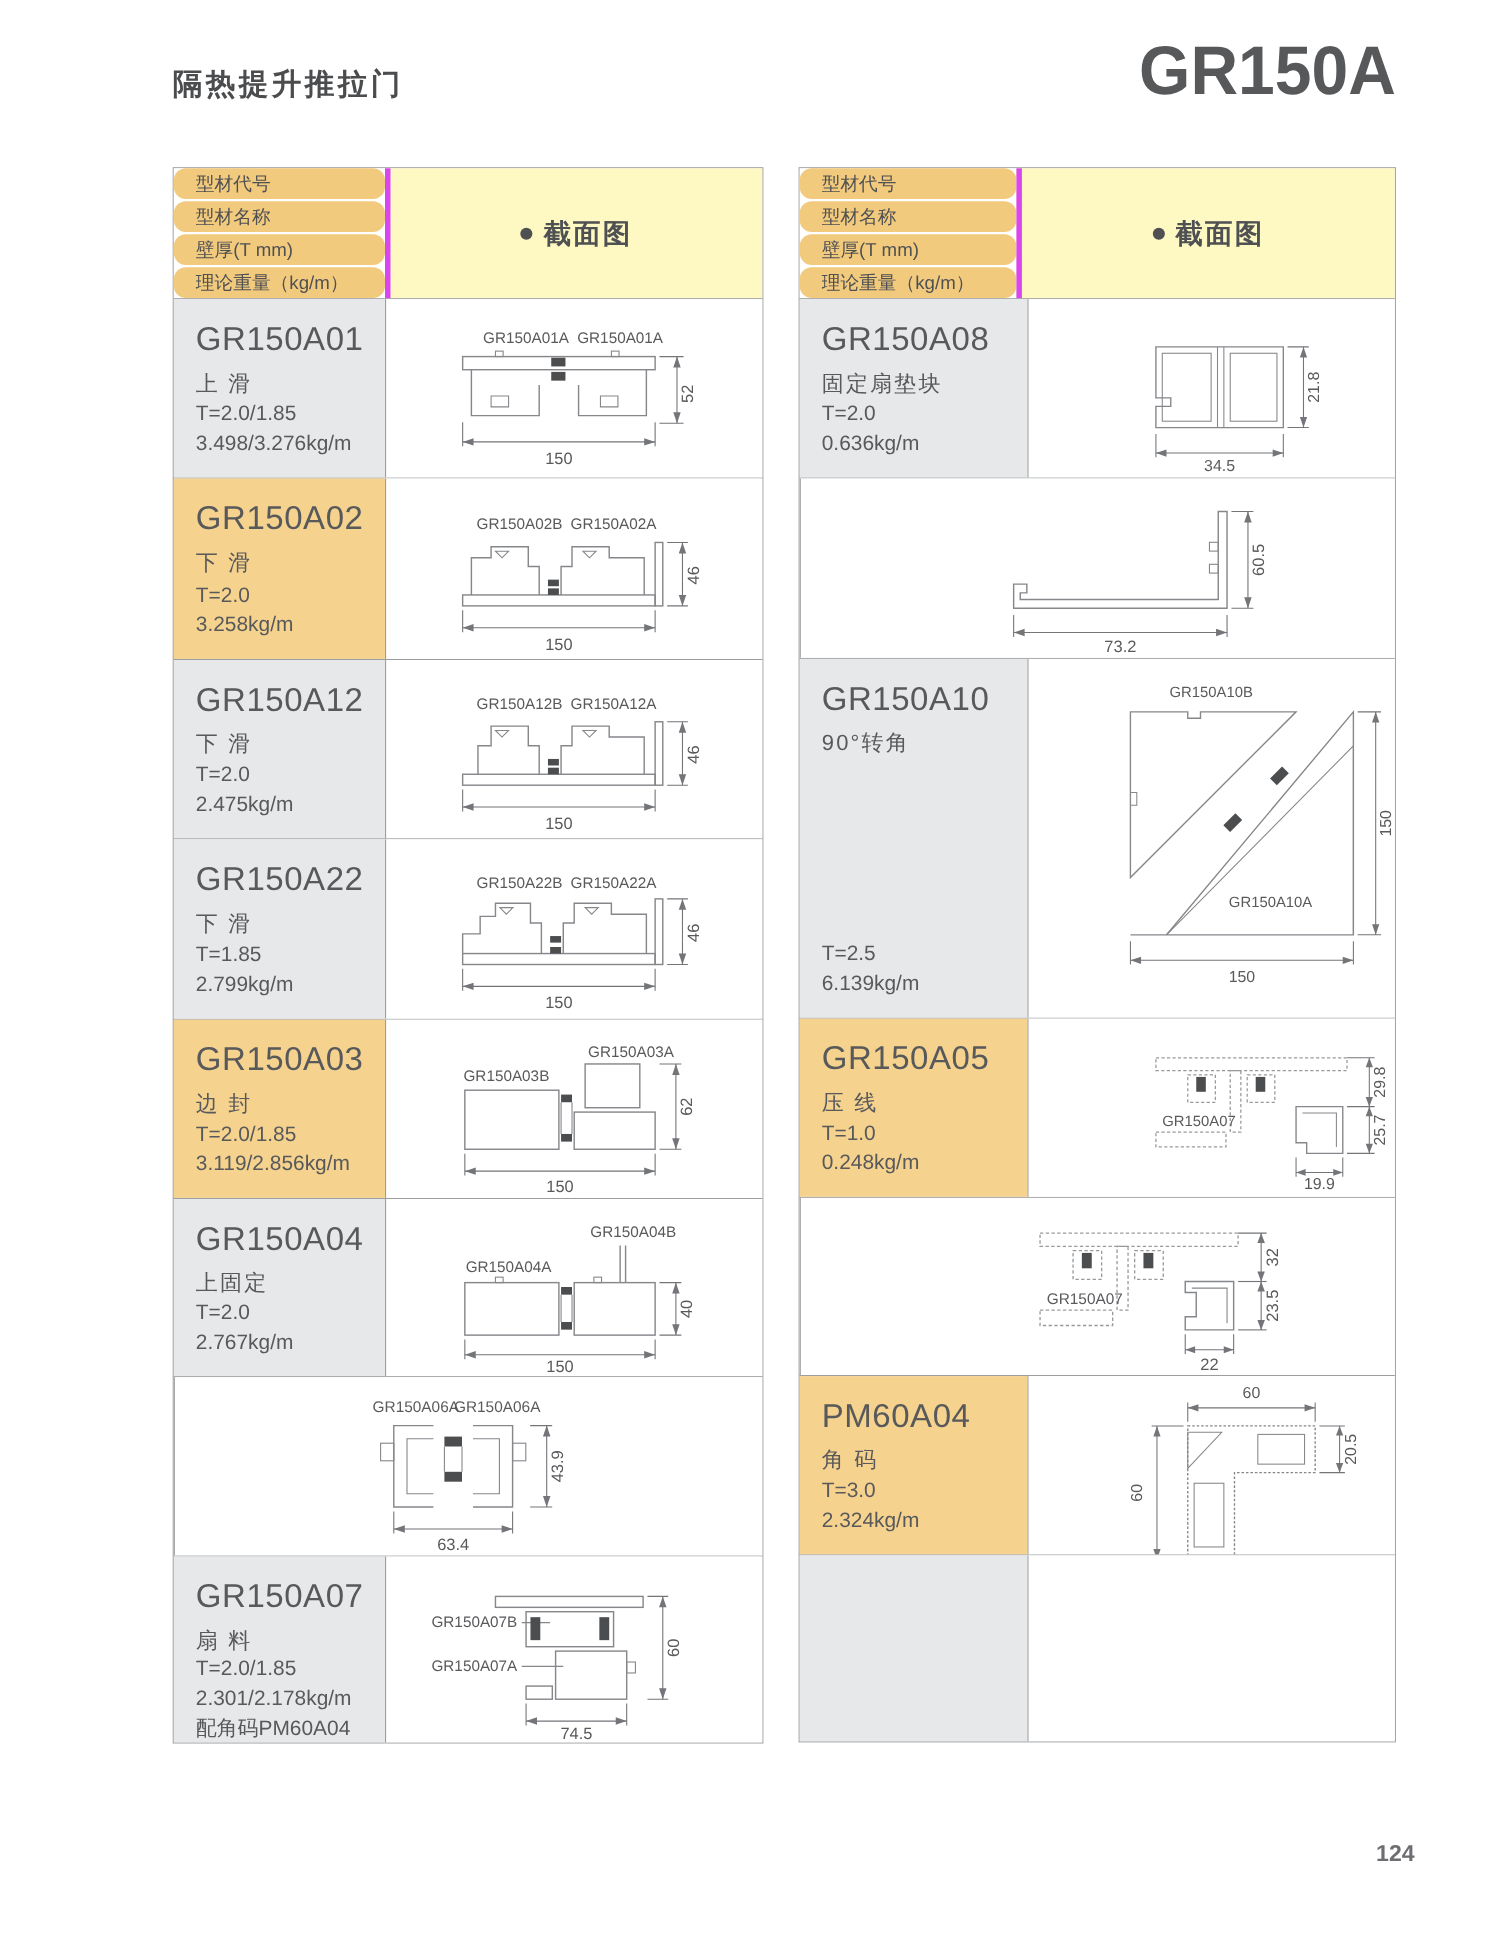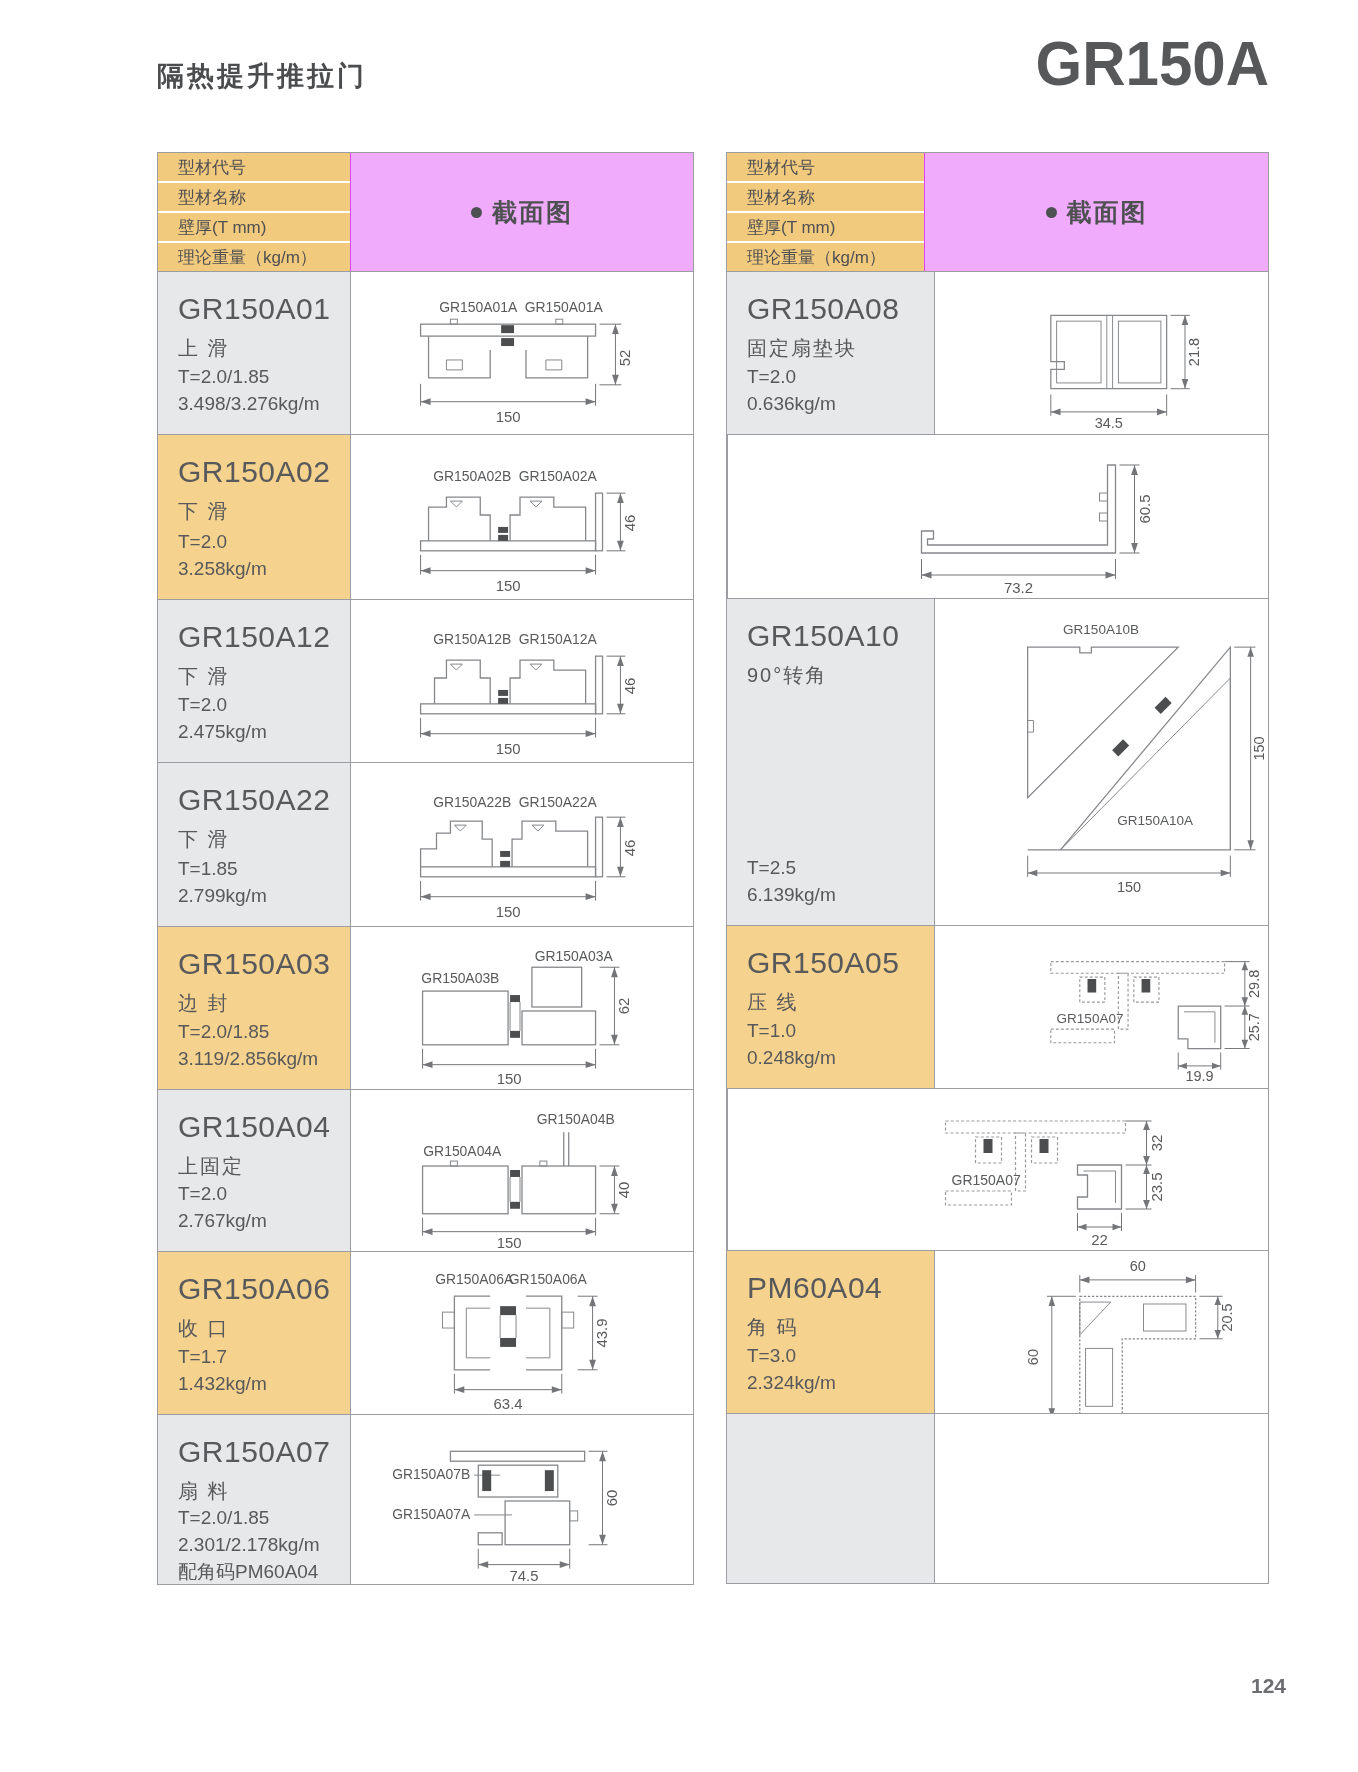--- a/index.html
+++ b/index.html
@@ -12,22 +12,22 @@
   .pageno{position:absolute;right:72px;top:1674px;font-size:21px;font-weight:700;color:#6d6e71;}
 
   .ptable{position:absolute;top:152px;border:1px solid #9b9da0;background:#fff;box-sizing:border-box;}
   .t-left{left:157px;width:537px;}
   .t-right{left:726px;width:543px;}
 
   .thead{display:flex;height:118px;}
   .hlab{width:192px;display:grid;grid-template-rows:repeat(4,1fr);row-gap:2px;background:#fff;}
   .t-right .hlab{width:197px;}
   .hcell{background:#f2ca7e;display:flex;align-items:center;padding-left:20px;
-         font-size:17px;color:#4f5052;}
-  .hsec{flex:1;background:#f0abfc;border-left:1px solid #d946ef;display:flex;
+         font-size:17px;color:#4f5052;border-radius:11px;}
+  .hsec{flex:1;background:#fef9c3;border-left:5px solid #d946ef;display:flex;
         align-items:center;justify-content:center;font-size:25px;font-weight:600;
         color:#4f5052;letter-spacing:2px;}
   .hsec .b{width:11px;height:11px;border-radius:50%;background:#4f5052;margin-right:10px;flex:0 0 auto;}
 
   .prow{display:flex;border-top:1px solid #9b9da0;}
   .lcell{width:192px;box-sizing:border-box;padding:20px 8px 16px 20px;
          display:flex;flex-direction:column;}
   .t-right .lcell{width:207px;}
   .lcell.gray{background:#e7e8e9;}
   .lcell.yellow{background:#f5d28e;}
@@ -286,28 +286,20 @@
             <line x1="250" y1="124" x2="270" y2="124" class="dim"></line>
           <line x1="265" y1="76" x2="265" y2="124" class="dim"></line>
           <path d="M265,76 l-3.4,10 h6.8 z" class="arr"></path>
             <path d="M265,124 l-3.4,-10 h6.8 z" class="arr"></path>
           <text x="280" y="100" text-anchor="middle" class="dtxt" transform="rotate(-90 280 100)">40</text>
         </svg>
       </div>
     </div>
 
     <div class="prow" style="height:162px">
-      <div class="lcell yellow">
-        <div class="code">GR150A06</div>
-        <div class="pname">收 口</div>
-        <div class="spec">
-          <div>T=1.7</div>
-            <div>1.432kg/m</div>
-        </div>
-      </div>
       <div class="dcell">
         <svg viewBox="0 0 344 162">
           <text x="124" y="32" text-anchor="middle" class="dlbl">GR150A06A</text>
           <text x="198" y="32" text-anchor="middle" class="dlbl">GR150A06A</text>
           <path d="M140,44 H104 V118 H140" class="oln"></path>
           <path d="M140,56 H116 V106 H140" class="thin"></path>
           <rect x="92" y="60" width="12" height="16" class="thin"></rect>
           <path d="M176,44 H212 V118 H176" class="oln"></path>
           <path d="M176,56 H200 V106 H176" class="thin"></path>
           <rect x="212" y="60" width="12" height="16" class="thin"></rect>

